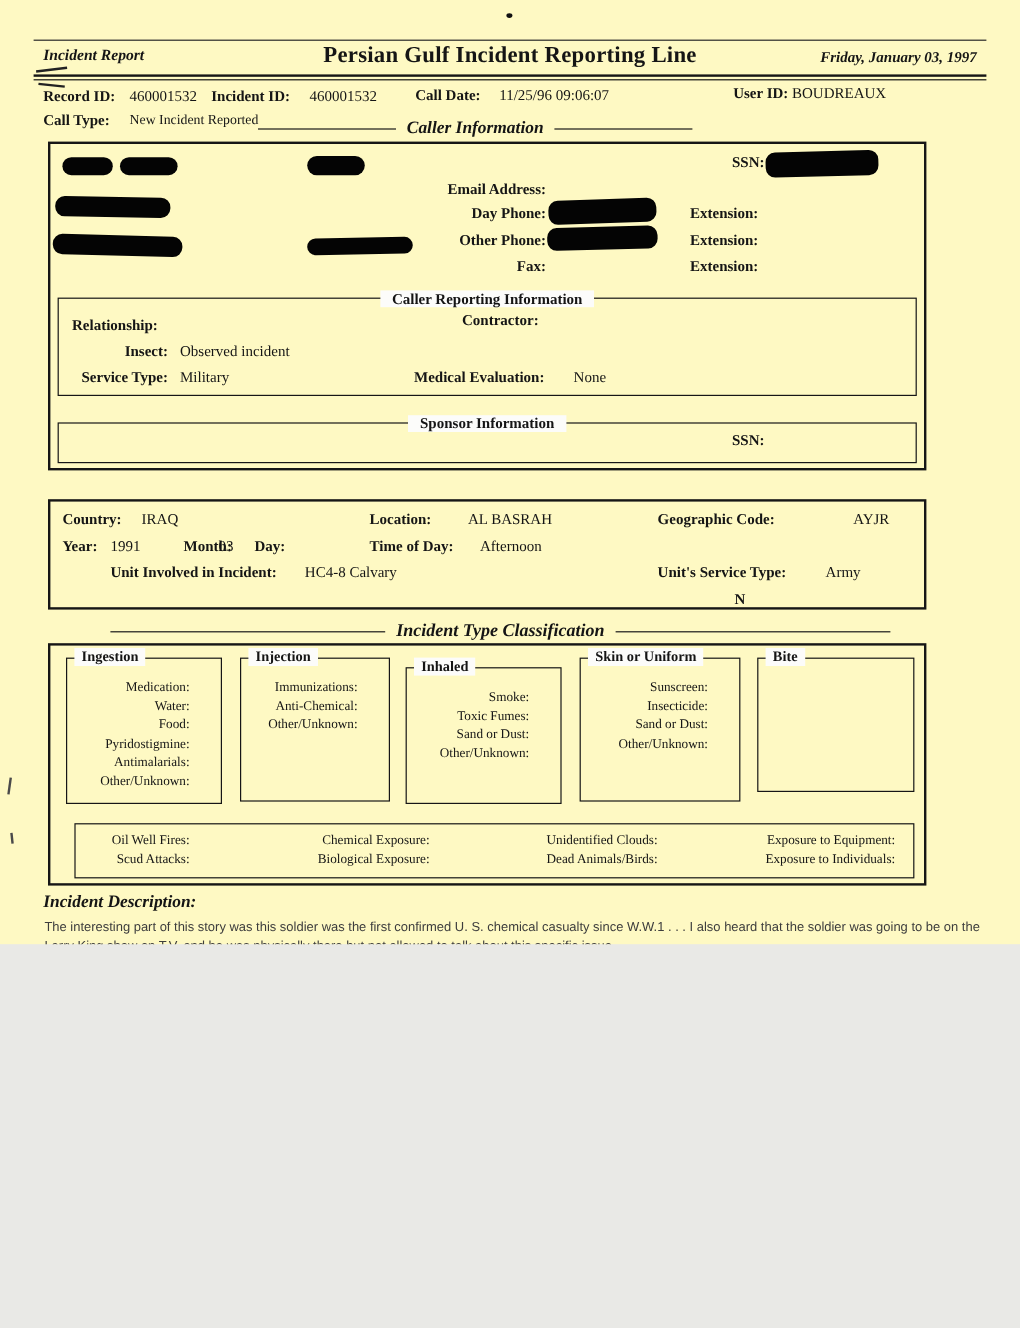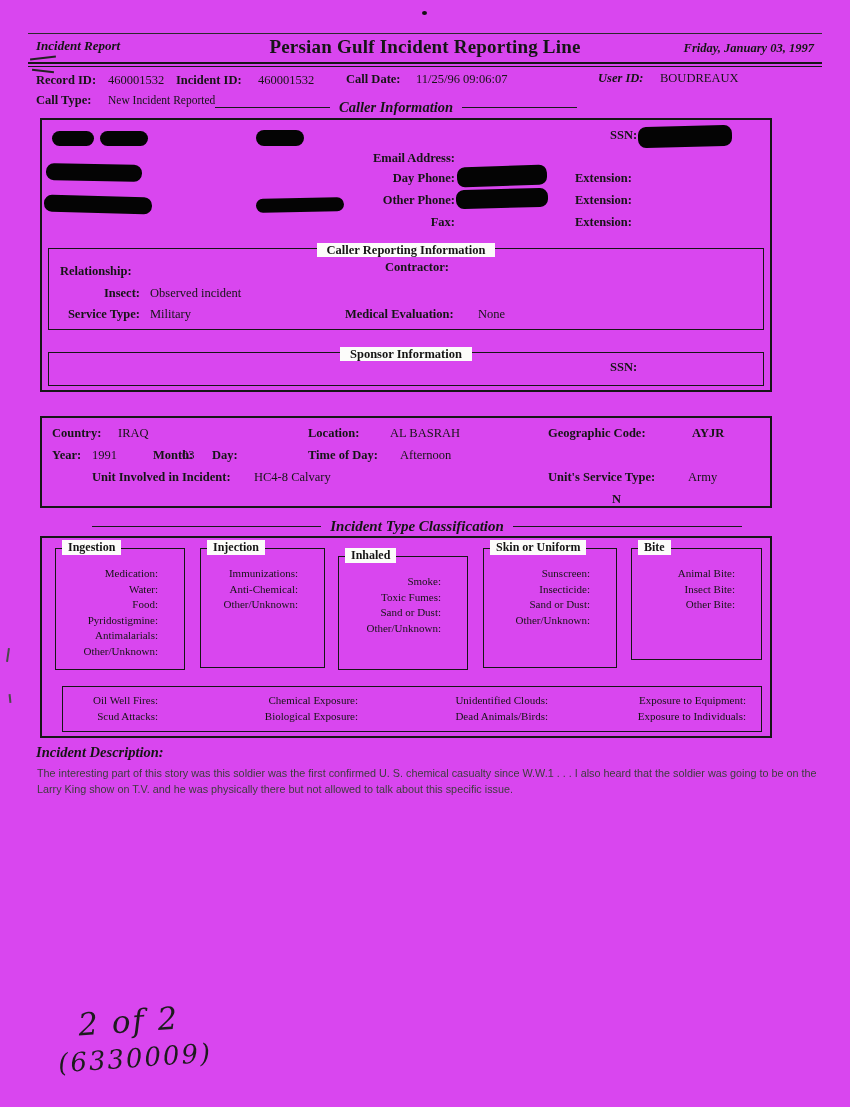--- a/index.html
+++ b/index.html
@@ -1,19 +1,19 @@
 <!DOCTYPE html>
 <html><head>
 <meta charset="utf-8">
 <style>
   * { margin:0; padding:0; box-sizing:border-box; }
   html,body { background:#e9e9e6; }
   .page {
-    position:relative; width:850px; height:1107px; margin:0 auto;
-    background:#d946ef; color:#151515; overflow:hidden;
+    position:relative; width:850px; height:787px; margin:0 auto;
+    background:#fef9c3; color:#151515; overflow:hidden;
     font-family:"Liberation Serif", serif;
   }
   .abs { position:absolute; white-space:nowrap; }
   .b { font-weight:bold; }
   .i { font-style:italic; }
   .f12 { font-size:12.5px; }
   .right { text-align:right; }
 
   .topline { position:absolute; background:#2a2a2a; height:1px; }
   .dblrule { position:absolute; height:5px; border-top:2.5px solid #161616; border-bottom:1.4px solid #161616; }
@@ -64,21 +64,21 @@
   <div class="doc-title" style="top:36px;">Persian Gulf Incident Reporting Line</div>
   <div class="abs i b" style="right:36px; top:41px; font-size:12.5px;">Friday, January 03, 1997</div>
   <div class="dblrule" style="left:28px; top:62px; width:794px;"></div>
 
   <span class="abs b f12" style="left:36px; top:73px;">Record ID:</span>
   <span class="abs f12" style="left:108px; top:73px;">460001532</span>
   <span class="abs b f12" style="left:176px; top:73px;">Incident ID:</span>
   <span class="abs f12" style="left:258px; top:73px;">460001532</span>
   <span class="abs b f12" style="left:346px; top:72px;">Call Date:</span>
   <span class="abs f12" style="left:416px; top:72px;">11/25/96 09:06:07</span>
-  <span class="abs b f12" style="left:598px; top:71px;font-style:italic;">User ID:</span>
+  <span class="abs b f12" style="left:611px; top:71px;">User ID:</span>
   <span class="abs f12" style="left:660px; top:71px;">BOUDREAUX</span>
   <span class="abs b f12" style="left:36px; top:93px;">Call Type:</span>
   <span class="abs" style="left:108px; top:94px; font-size:11.5px;">New Incident Reported</span>
 
   <div class="sec-head" style="left:215px; top:99px; width:362px;">
     <span class="hrule"></span>
     <span class="sec-title">Caller Information</span>
     <span class="hrule"></span>
   </div>
   <div class="box" style="left:40px; top:118px; width:732px; height:274px;"></div>
@@ -119,21 +119,21 @@
   </div>
   <span class="abs b f12" style="left:610px; top:360px;">SSN:</span>
 
   <div class="box" style="left:40px; top:416px; width:732px; height:92px;"></div>
 
   <span class="abs b f12" style="left:52px; top:426px;">Country:</span>
   <span class="abs f12" style="left:118px; top:426px;">IRAQ</span>
   <span class="abs b f12" style="left:308px; top:426px;">Location:</span>
   <span class="abs f12" style="left:390px; top:426px;">AL BASRAH</span>
   <span class="abs b f12" style="left:548px; top:426px;">Geographic Code:</span>
-  <span class="abs f12" style="left:692px; top:426px;font-weight:bold;">AYJR</span>
+  <span class="abs f12" style="left:711px; top:426px;">AYJR</span>
 
   <span class="abs b f12" style="left:52px; top:448px;">Year:</span>
   <span class="abs f12" style="left:92px; top:448px;">1991</span>
   <span class="abs b f12" style="left:126px; top:448px;margin-left:27px;">Month:</span>
   <span class="abs f12" style="left:182px; top:448px;">03</span>
   <span class="abs b f12" style="left:212px; top:448px;">Day:</span>
   <span class="abs b f12" style="left:308px; top:448px;">Time of Day:</span>
   <span class="abs f12" style="left:400px; top:448px;">Afternoon</span>
 
   <span class="abs b f12" style="left:52px; top:470px;margin-left:40px;">Unit Involved in Incident:</span>
@@ -186,25 +186,20 @@
     <div class="gitems">
       <div>Sunscreen:</div>
       <div>Insecticide:</div>
       <div>Sand or Dust:</div>
       <div>Other/Unknown:</div>
     </div>
   </div>
 
   <div class="gbox" style="left:631px; top:548px; width:131px; height:112px;">
     <div class="gtitle">Bite</div>
-    <div class="gitems">
-      <div>Animal Bite:</div>
-      <div>Insect Bite:</div>
-      <div>Other Bite:</div>
-    </div>
   </div>
 
   <div class="ibox" style="left:62px; top:686px; width:700px; height:46px;">
     <div class="ec-grid">
       <span>Oil Well Fires:</span>
       <span>Chemical Exposure:</span>
       <span>Unidentified Clouds:</span>
       <span>Exposure to Equipment:</span>
       <span>Scud Attacks:</span>
       <span>Biological Exposure:</span>

